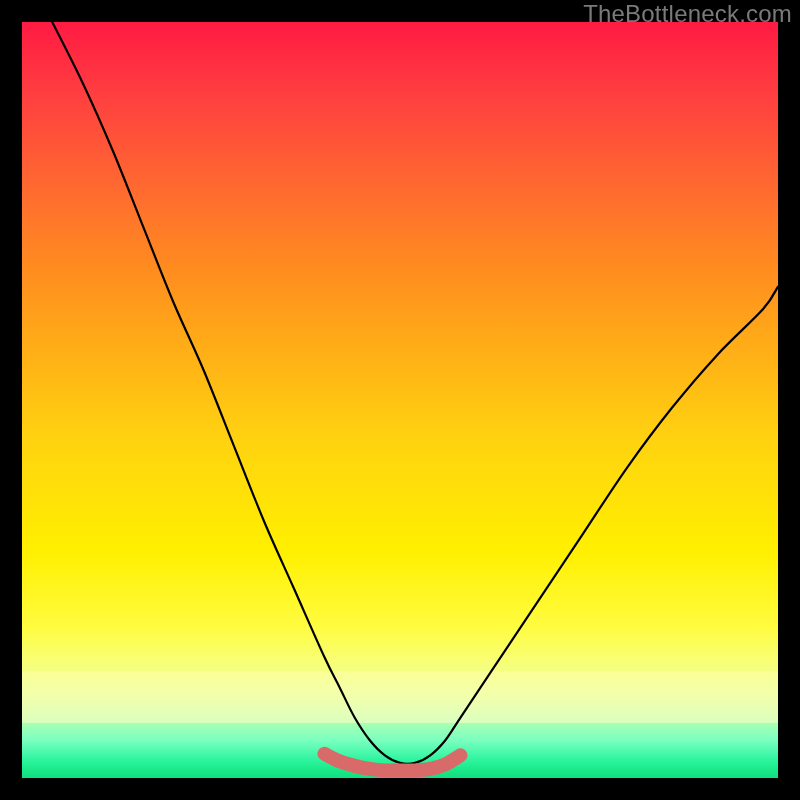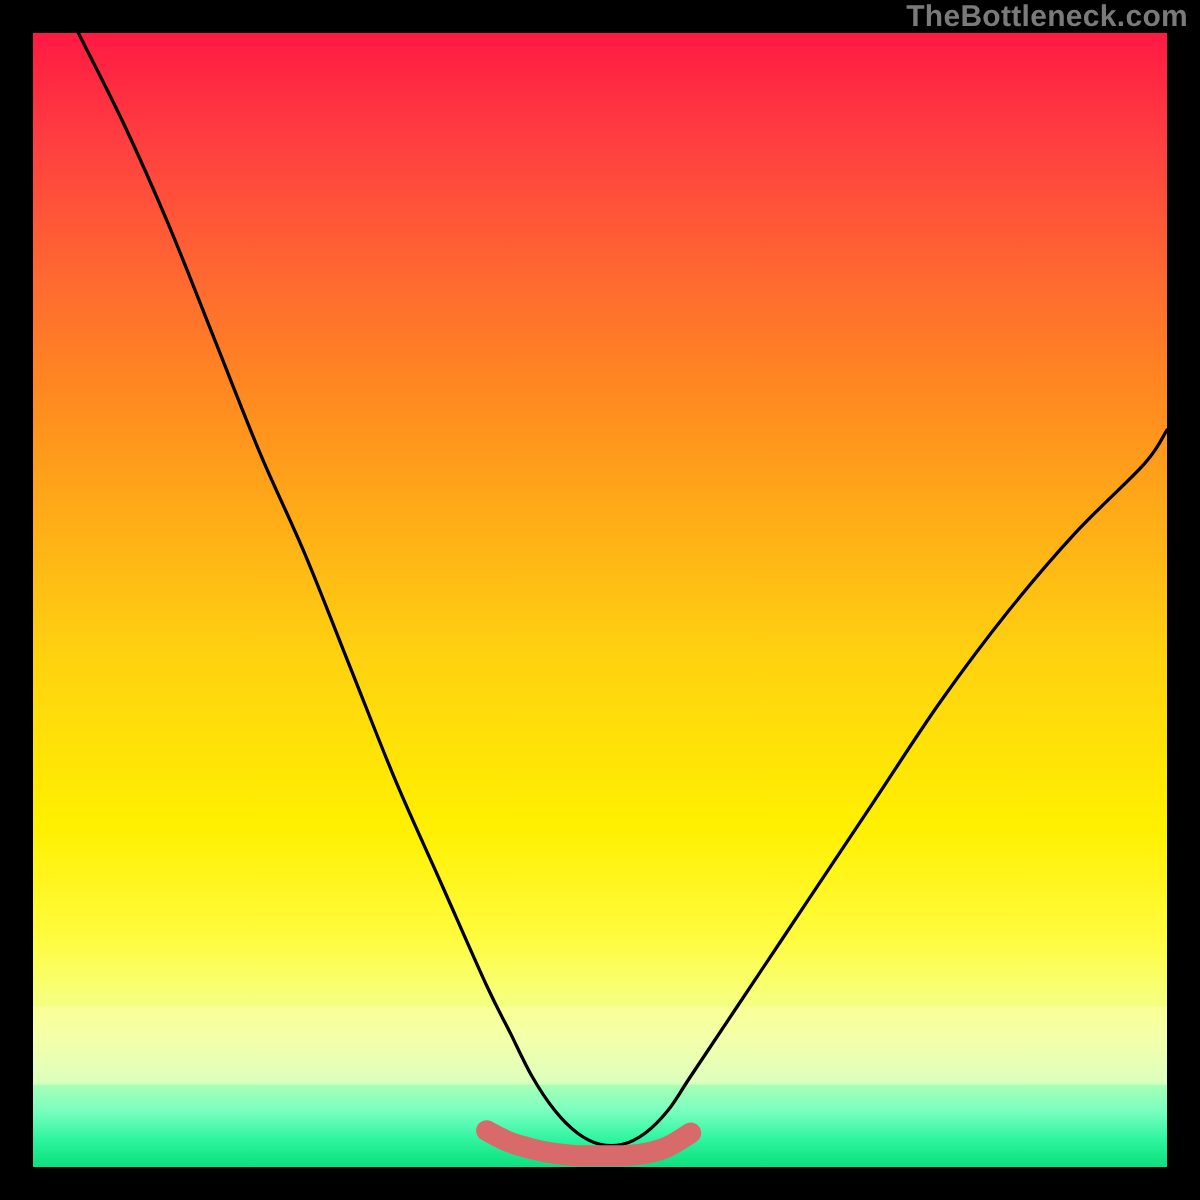--- a/index.html
+++ b/index.html
@@ -88,22 +88,22 @@
     top: 0;
     width: 800px;
     height: 800px;
     z-index: 3;
   }
   .watermark {
     position: absolute;
     top: 0;
     right: 8px;
     color: #7a7a7a;
-    font-size: 20px;
-    font-weight: 700;
+    font-size: 24px;
+    font-weight: 400;
     letter-spacing: 0.2px;
     z-index: 10;
   }
 </style>
 </head>
 <body>
 
 <div class="chart-container">
 
   <div class="top-border"></div>

